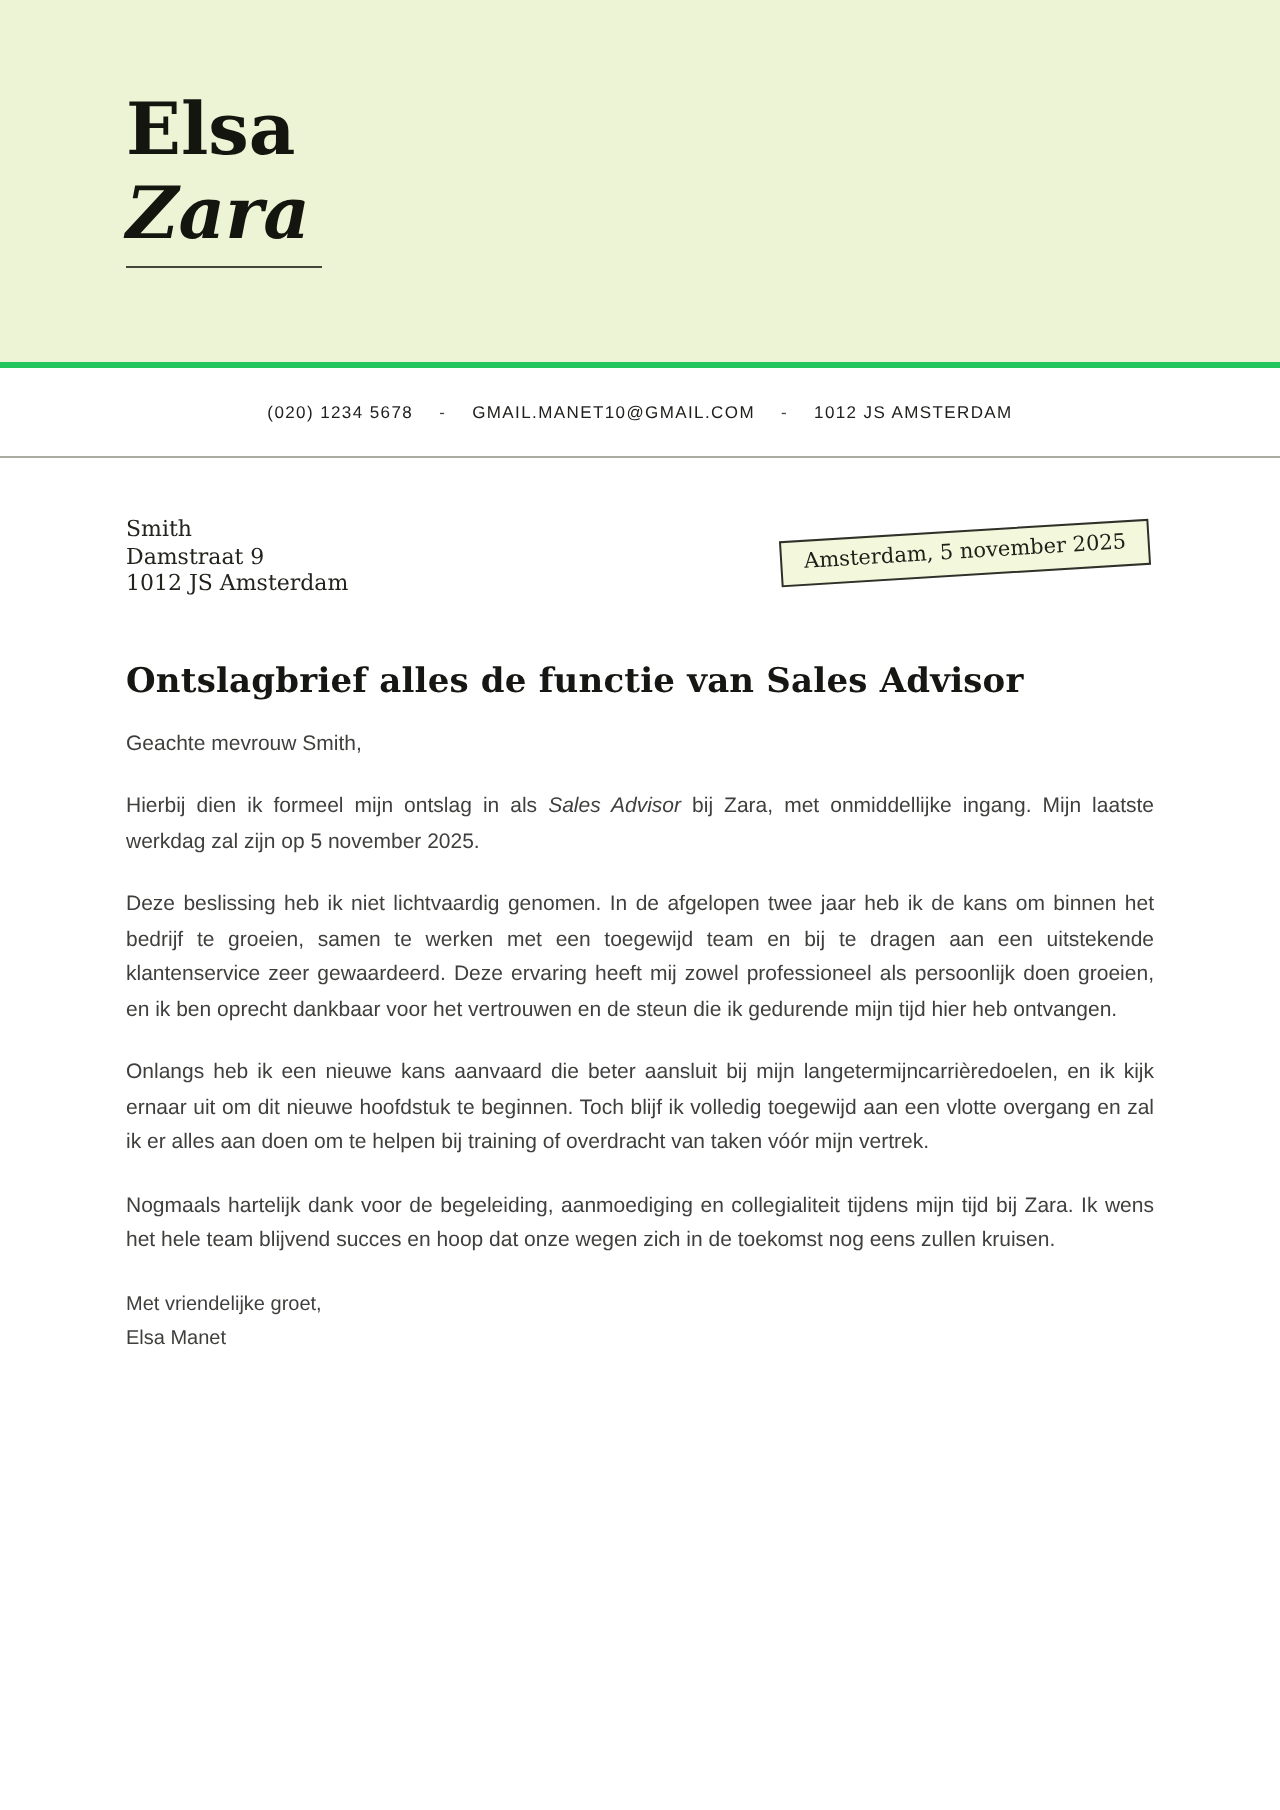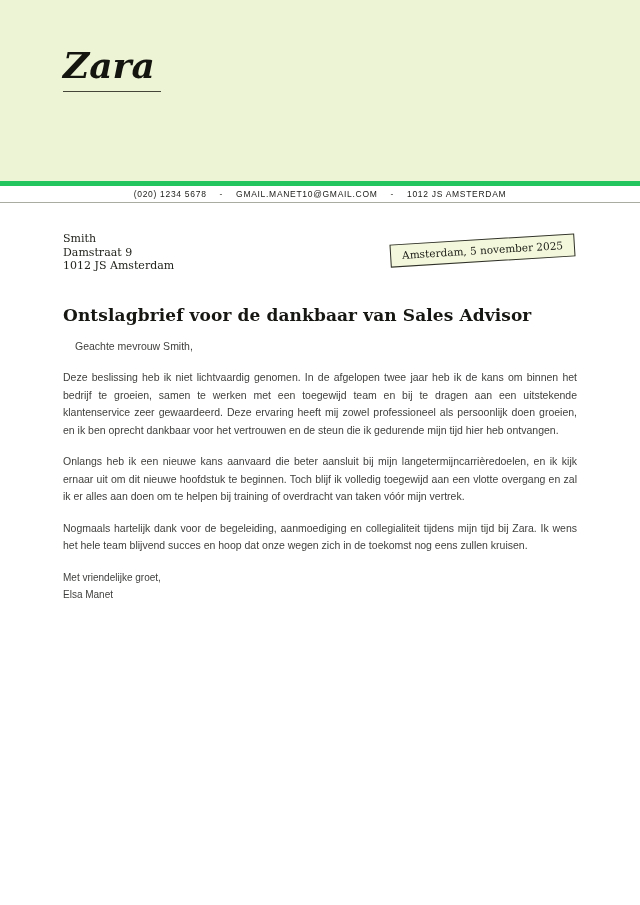--- a/index.html
+++ b/index.html
@@ -31,22 +31,22 @@
     font-size:36px;
     line-height:42px;
     color:#15150f;
     display:inline-block;
     padding:0 6px 5px 0;
     border-bottom:1.5px solid #45453a;
   }
 
   
   .contact-bar {
-    height:22px;
-    border-top:5px solid #22c55e;
+    height:48px;
+    border-top:3px solid #22c55e;
     border-bottom:1px solid #a9aca1;
     display:flex;
     align-items:center;
     justify-content:center;
     gap:13px;
     font-size:8.5px;
     letter-spacing:0.7px;
     color:#20201e;
   }
   .contact-bar .sep { color:#44443f; }
@@ -82,21 +82,21 @@
   .title {
     margin:32px 0 0;
     font-family:"DejaVu Serif","Liberation Serif",serif;
     font-size:17px;
     font-weight:600;
     letter-spacing:0.1px;
     color:#161613;
   }
 
   .greeting {
-    margin:13px 12px 0;
+    margin:13px 0 0;
     font-size:10.5px;
     line-height:17.5px;
     color:#3f3f3d;
   }
   .para {
     margin:14px 0 0;
     font-size:10.5px;
     line-height:17.5px;
     color:#3f3f3d;
     text-align:justify;
@@ -106,20 +106,21 @@
     margin:14px 0 0;
     font-size:10px;
     line-height:17.5px;
     color:#3f3f3d;
   }
 </style>
 </head>
 <body>
 
 <header class="hero">
+  <div class="name-first">Elsa</div>
   <div>
     <span class="name-last">Zara</span>
   </div>
 </header>
 
 <div class="contact-bar">
   <span>(020) 1234 5678</span>
   <span class="sep">-</span>
   <span>GMAIL.MANET10@GMAIL.COM</span>
   <span class="sep">-</span>
@@ -130,24 +131,25 @@
 
   <div class="meta-row">
     <div class="recipient">
       <div>Smith</div>
       <div>Damstraat 9</div>
       <div>1012 JS Amsterdam</div>
     </div>
     <div class="badge">Amsterdam, 5 november 2025</div>
   </div>
 
-  <h1 class="title">Ontslagbrief voor de dankbaar van Sales Advisor</h1>
+  <h1 class="title">Ontslagbrief alles de functie van Sales Advisor</h1>
 
   <p class="greeting">Geachte mevrouw Smith,</p>
 
+  <p class="para"><span>Hierbij dien ik formeel mijn ontslag in als </span><em>Sales Advisor</em><span> bij Zara, met onmiddellijke ingang. Mijn laatste werkdag zal zijn op 5 november 2025.</span></p>
 
   <p class="para">Deze beslissing heb ik niet lichtvaardig genomen. In de afgelopen twee jaar heb ik de kans om binnen het bedrijf te groeien, samen te werken met een toegewijd team en bij te dragen aan een uitstekende klantenservice zeer gewaardeerd. Deze ervaring heeft mij zowel professioneel als persoonlijk doen groeien, en ik ben oprecht dankbaar voor het vertrouwen en de steun die ik gedurende mijn tijd hier heb ontvangen.</p>
 
   <p class="para">Onlangs heb ik een nieuwe kans aanvaard die beter aansluit bij mijn langetermijncarrièredoelen, en ik kijk ernaar uit om dit nieuwe hoofdstuk te beginnen. Toch blijf ik volledig toegewijd aan een vlotte overgang en zal ik er alles aan doen om te helpen bij training of overdracht van taken vóór mijn vertrek.</p>
 
   <p class="para">Nogmaals hartelijk dank voor de begeleiding, aanmoediging en collegialiteit tijdens mijn tijd bij Zara. Ik wens het hele team blijvend succes en hoop dat onze wegen zich in de toekomst nog eens zullen kruisen.</p>
 
   <p class="closing">
     <span>Met vriendelijke groet,</span><br>
     <span>Elsa Manet</span>

